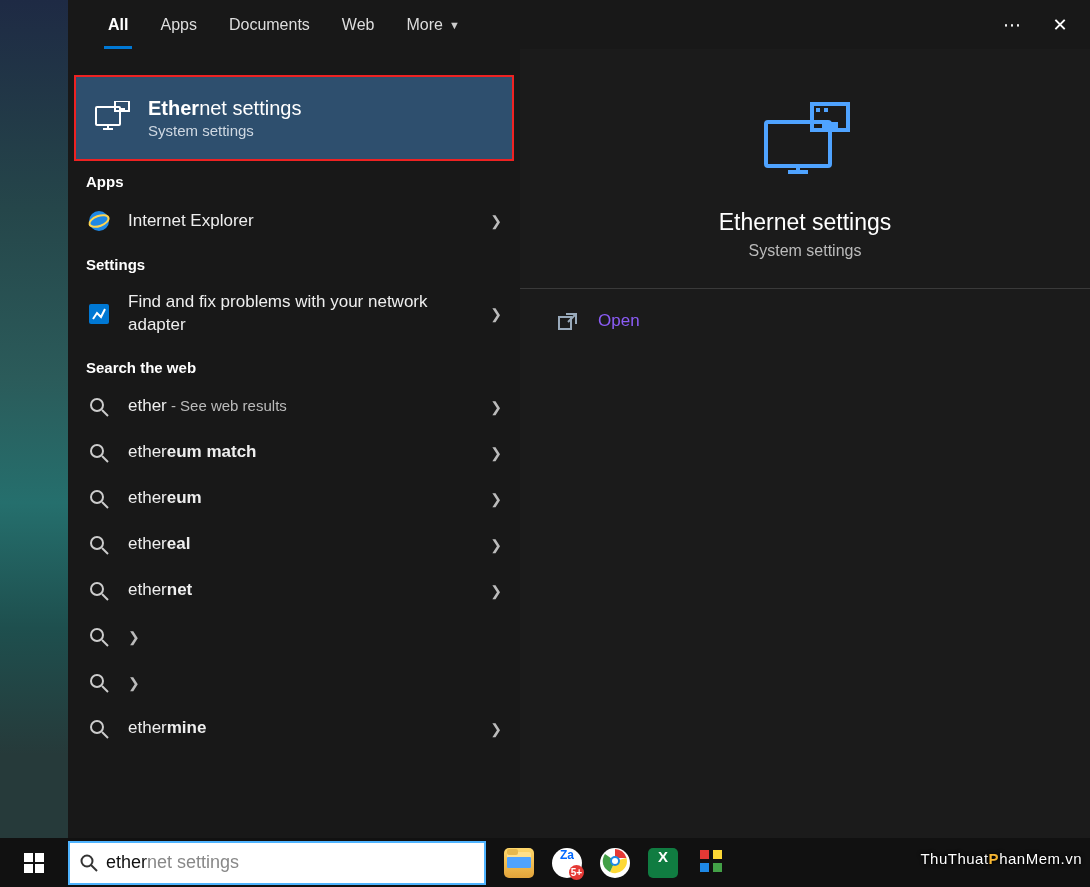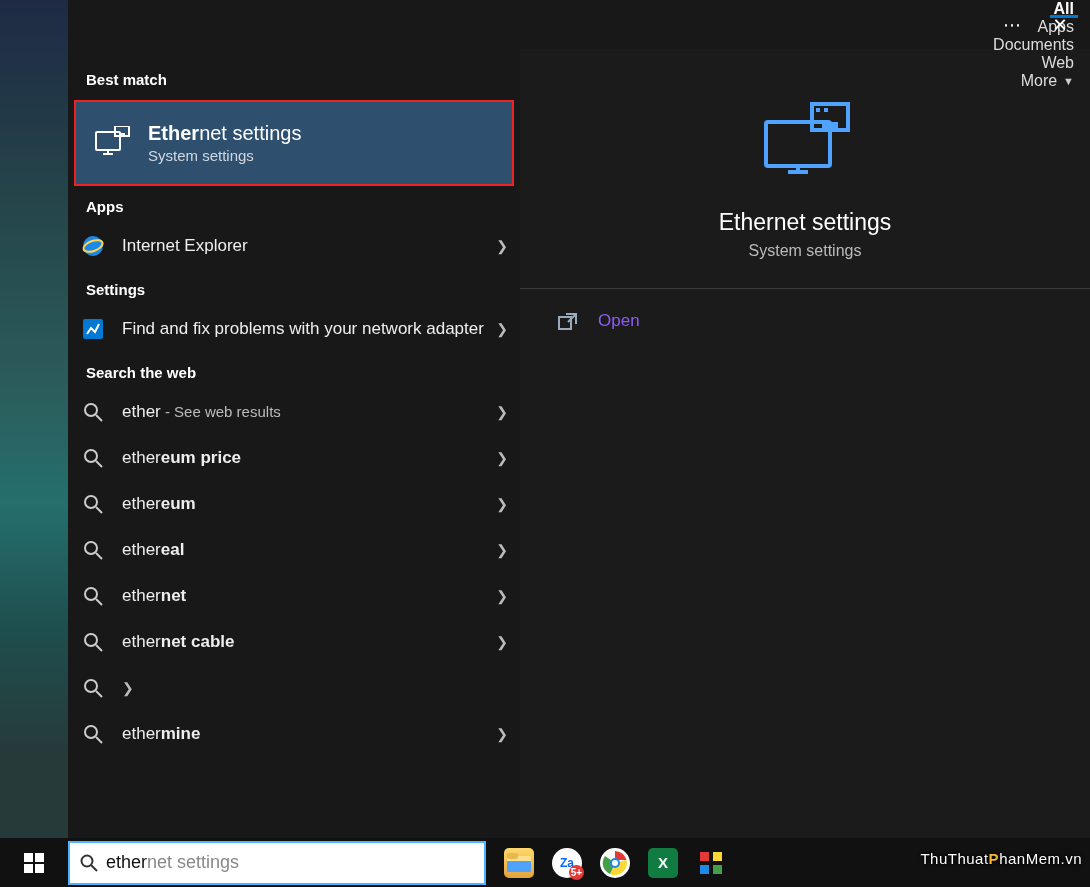--- a/index.html
+++ b/index.html
@@ -8,21 +8,21 @@
 .desktop-strip {
   position: absolute; left: 0; top: 0; width: 68px; height: 838px;
   background: linear-gradient(180deg,#1e2a44 0%,#25464a 25%,#2b5b5a 45%,#256f6d 60%,#1e4f4e 75%,#263a3a 90%);
 }
 
 .search-panel {
   position: absolute; left: 68px; top: 0; width: 1022px; height: 838px;
   background: rgba(25,25,25,0.94); color: #fff;
 }
 
-.tabs { display: flex; align-items: flex-end; height: 49px; padding-left: 3px; flex-direction: column; }
+.tabs { display: flex; align-items: flex-end; height: 49px; padding-left: 24px; }
 .tab { font-size: 16px; padding: 0 16px; height: 49px; display: flex; align-items: center; color: #ddd; position: relative; cursor: default; }
 .tab.active { color: #fff; font-weight: 600; }
 .tab.active::after { content:""; position:absolute; left:12px; right:12px; bottom:0; height:3px; background:#0078d4; }
 .tab .chev { margin-left:6px; font-size:11px; color:#ccc; }
 
 .top-right { position:absolute; right:8px; top:0; height:49px; display:flex; align-items:center; gap:4px; }
 .icon-btn { width:44px; height:44px; display:flex; align-items:center; justify-content:center; color:#fff; font-size:18px; }
 
 .content { display:flex; height:789px; }
 .left-col { width:452px; padding-top:22px; overflow:hidden; }
@@ -34,21 +34,21 @@
 .best-match {
   display:flex; align-items:center; height:86px; padding:0 18px;
   background:#2e4f6e; border:2px solid #e22; border-radius:0; margin:4px 6px 12px 6px;
 }
 .best-match .bm-icon { width:38px; height:38px; margin-right:16px; display:flex; align-items:center; justify-content:center; }
 .best-match .bm-title { font-size:20px; color:#fff; }
 .best-match .bm-title .rest { font-weight:400; }
 .best-match .bm-sub { font-size:15px; color:#cfd8e2; margin-top:2px; }
 
 .result-row {
-  display:flex; align-items:center; padding:10px 12px; min-height:42px; cursor:default;
+  display:flex; align-items:center; padding:10px 18px; min-height:42px; cursor:default;
 }
 .result-row .ricon { width:26px; height:26px; margin-right:16px; display:flex; align-items:center; justify-content:center; flex-shrink:0; }
 .result-row .rtext { flex:1; font-size:17px; color:#eee; line-height:1.35; text-align:left; padding-right:10px; }
 .result-row .rtext .bold { font-weight:700; }
 .result-row .rtext .suffix { color:#bbb; font-size:15px; }
 .result-row .chev { color:#bbb; font-size:14px; }
 
 .preview-head { text-align:center; padding-top:46px; padding-bottom:28px; border-bottom:1px solid #3a3a3a; }
 .preview-head .big-icon { margin:0 auto 18px; width:96px; height:96px; display:flex; align-items:center; justify-content:center; }
 .preview-head .ptitle { font-size:23px; color:#fff; }
@@ -63,21 +63,21 @@
 .start-btn { width:68px; height:49px; display:flex; align-items:center; justify-content:center; }
 .searchbox {
   width:418px; height:44px; margin-left:0; border:2px solid #4fb4ff; background:#fff;
   display:flex; align-items:center; padding:0 10px;
 }
 .searchbox .sicon { color:#444; margin-right:8px; }
 .searchbox .styped { font-size:18px; color:#111; }
 .searchbox .ghost { color:#888; }
 
 .tray { margin-left:18px; display:flex; align-items:center; gap:18px; }
-.tray-icon { width:30px; height:30px; border-radius:5px; display:flex; align-items:center; justify-content:center; font-size:15px; font-weight:700; position:relative; }
+.tray-icon { width:30px; height:30px; border-radius:5px; display:flex; align-items:flex-start; justify-content:center; font-size:15px; font-weight:700; position:relative; }
 
 .watermark {
   position:absolute; right:8px; bottom:20px; color:#fff; font-size:15px;
   text-shadow:0 0 2px #000,0 0 4px #000; pointer-events:none; letter-spacing:0.5px;
 }
 .watermark b { color:#f7b733; }
 
 svg { display:block; }
 </style>
 </head>
@@ -108,21 +108,20 @@
     <div class="icon-btn">
         <span>⋯</span>
       </div>
     <div class="icon-btn">
         <span>✕</span>
       </div>
   </div>
 
   <div class="content">
     <div class="left-col">
-      <div class="section-label">Best match</div>
 
       <div class="best-match">
         <span class="bm-icon">
           <svg width="36" height="34" viewBox="0 0 36 34">
               <rect x="1" y="6" width="24" height="18" rx="1" fill="none" stroke="#fff" stroke-width="2"></rect>
               <rect x="8" y="27" width="10" height="2" fill="#fff"></rect>
               <rect x="12" y="24" width="2" height="4" fill="#fff"></rect>
               <rect x="20" y="0" width="14" height="10" fill="none" stroke="#fff" stroke-width="2"></rect>
               <rect x="24" y="7" width="6" height="4" fill="#fff"></rect>
             </svg>
@@ -169,21 +168,21 @@
             <span class="rtext">ether<span class="bold"></span><span class="suffix"> - See web results</span></span>
             <span class="chev">❯</span>
           </div>
           <div class="result-row">
             <span class="ricon">
               <svg width="20" height="20" viewBox="0 0 20 20">
                 <circle cx="8" cy="8" r="6" fill="none" stroke="#ccc" stroke-width="2"></circle>
                 <line x1="13" y1="13" x2="19" y2="19" stroke="#ccc" stroke-width="2"></line>
               </svg>
             </span>
-            <span class="rtext">ether<span class="bold">eum price</span><span class="suffix"></span></span>
+            <span class="rtext">ether<span class="bold">eum match</span><span class="suffix"></span></span>
             <span class="chev">❯</span>
           </div>
           <div class="result-row">
             <span class="ricon">
               <svg width="20" height="20" viewBox="0 0 20 20">
                 <circle cx="8" cy="8" r="6" fill="none" stroke="#ccc" stroke-width="2"></circle>
                 <line x1="13" y1="13" x2="19" y2="19" stroke="#ccc" stroke-width="2"></line>
               </svg>
             </span>
             <span class="rtext">ether<span class="bold">eum</span><span class="suffix"></span></span>
@@ -209,21 +208,20 @@
             <span class="rtext">ether<span class="bold">net</span><span class="suffix"></span></span>
             <span class="chev">❯</span>
           </div>
           <div class="result-row">
             <span class="ricon">
               <svg width="20" height="20" viewBox="0 0 20 20">
                 <circle cx="8" cy="8" r="6" fill="none" stroke="#ccc" stroke-width="2"></circle>
                 <line x1="13" y1="13" x2="19" y2="19" stroke="#ccc" stroke-width="2"></line>
               </svg>
             </span>
-            <span class="rtext">ether<span class="bold">net cable</span><span class="suffix"></span></span>
             <span class="chev">❯</span>
           </div>
           <div class="result-row">
             <span class="ricon">
               <svg width="20" height="20" viewBox="0 0 20 20">
                 <circle cx="8" cy="8" r="6" fill="none" stroke="#ccc" stroke-width="2"></circle>
                 <line x1="13" y1="13" x2="19" y2="19" stroke="#ccc" stroke-width="2"></line>
               </svg>
             </span>
             <span class="chev">❯</span>

